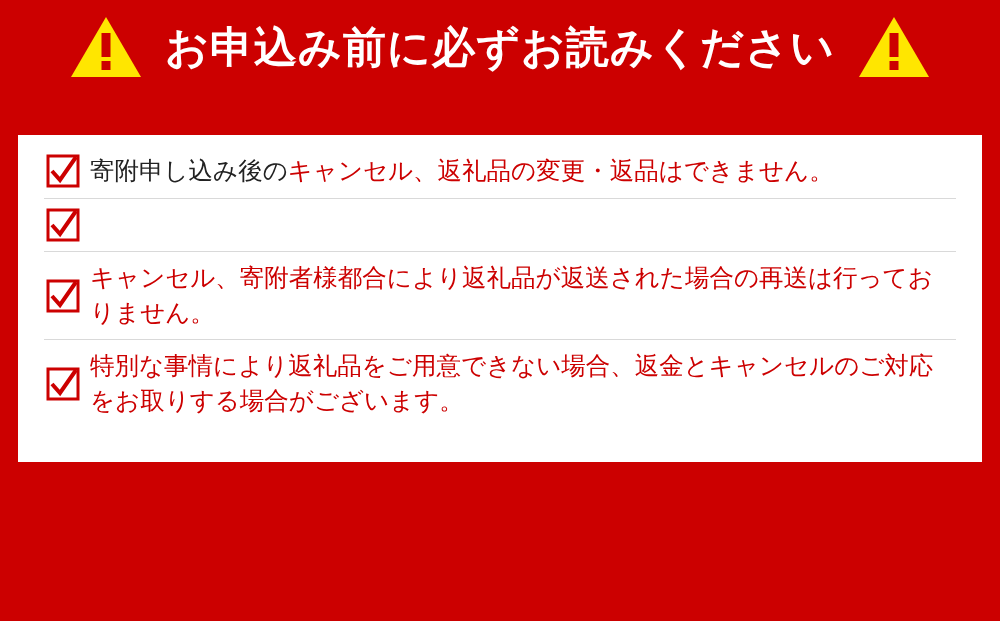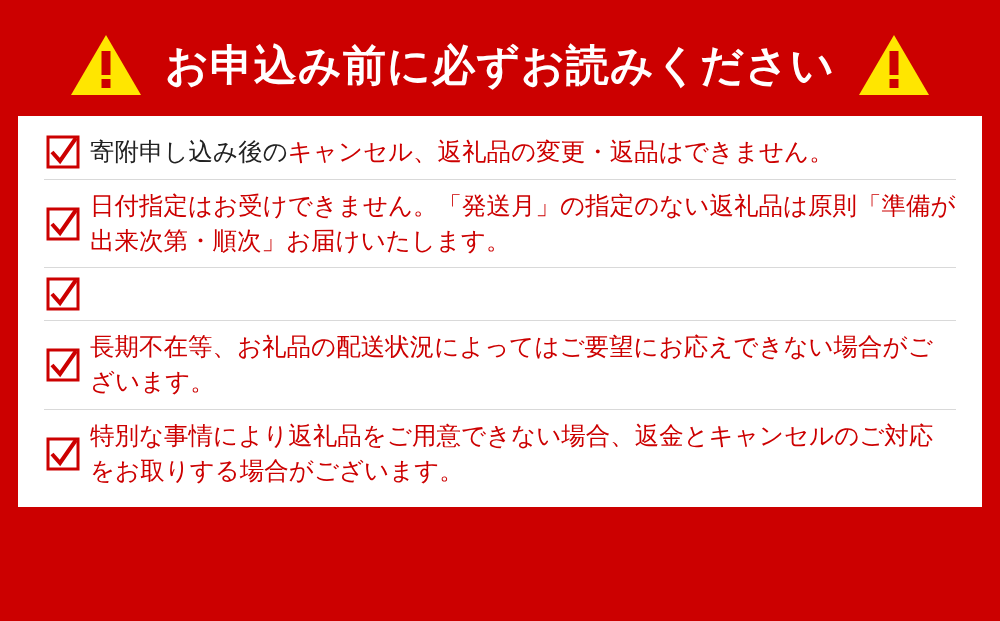--- a/index.html
+++ b/index.html
@@ -11,23 +11,24 @@
     height: 621px;
     background: #cc0000;
     font-family: "Liberation Sans", "DejaVu Sans", sans-serif;
     overflow: hidden;
   }
   .banner {
     width: 1000px;
     height: 476px;
     background: #cc0000;
     box-sizing: border-box;
-    padding: 22px 18px 14px 18px;
+    padding: 4px 18px 14px 18px;
     display: flex;
     flex-direction: column;
+    gap: 37px;
   }
   .header {
     height: 86px;
     display: flex;
     align-items: center;
     justify-content: center;
     gap: 22px;
     flex: 0 0 auto;
   }
   .warn-tri {
@@ -119,47 +120,38 @@
     <div class="row r1">
       <span class="check">
         <svg width="34" height="34" viewBox="0 0 34 34">
           <rect x="2" y="2" width="30" height="30" fill="#ffffff" stroke="#cc0000" stroke-width="3"></rect>
           <path d="M6 17 L14 26 L30 3" fill="none" stroke="#cc0000" stroke-width="4"></path>
         </svg>
       </span>
       <div class="rowtext"><span class="dark">寄附申し込み後の</span><span class="em">キャンセル、返礼品の変更・返品はできません。</span></div>
     </div>
 
-    <div class="row">
-      <span class="check">
-        <svg width="34" height="34" viewBox="0 0 34 34">
-          <rect x="2" y="2" width="30" height="30" fill="#ffffff" stroke="#cc0000" stroke-width="3"></rect>
-          <path d="M6 17 L14 26 L30 3" fill="none" stroke="#cc0000" stroke-width="4"></path>
-        </svg>
-      </span>
-      <div class="rowtext">日付指定はお受けできません。「発送月」の指定のない返礼品は原則「準備が出来次第・順次」お届けいたします。</div>
-    </div>
 
     <div class="row">
       <span class="check">
         <svg width="34" height="34" viewBox="0 0 34 34">
           <rect x="2" y="2" width="30" height="30" fill="#ffffff" stroke="#cc0000" stroke-width="3"></rect>
           <path d="M6 17 L14 26 L30 3" fill="none" stroke="#cc0000" stroke-width="4"></path>
         </svg>
       </span>
     </div>
 
     <div class="row">
       <span class="check">
         <svg width="34" height="34" viewBox="0 0 34 34">
           <rect x="2" y="2" width="30" height="30" fill="#ffffff" stroke="#cc0000" stroke-width="3"></rect>
           <path d="M6 17 L14 26 L30 3" fill="none" stroke="#cc0000" stroke-width="4"></path>
         </svg>
       </span>
-      <div class="rowtext">長期不在等、お礼品の配送状況によってはご要望にお応えできない場合がございます。</div>
+      <div class="rowtext">キャンセル、寄附者様都合により返礼品が返送された場合の再送は行っておりません。</div>
     </div>
 
     <div class="row">
       <span class="check">
         <svg width="34" height="34" viewBox="0 0 34 34">
           <rect x="2" y="2" width="30" height="30" fill="#ffffff" stroke="#cc0000" stroke-width="3"></rect>
           <path d="M6 17 L14 26 L30 3" fill="none" stroke="#cc0000" stroke-width="4"></path>
         </svg>
       </span>
       <div class="rowtext">特別な事情により返礼品をご用意できない場合、返金とキャンセルのご対応をお取りする場合がございます。</div>

